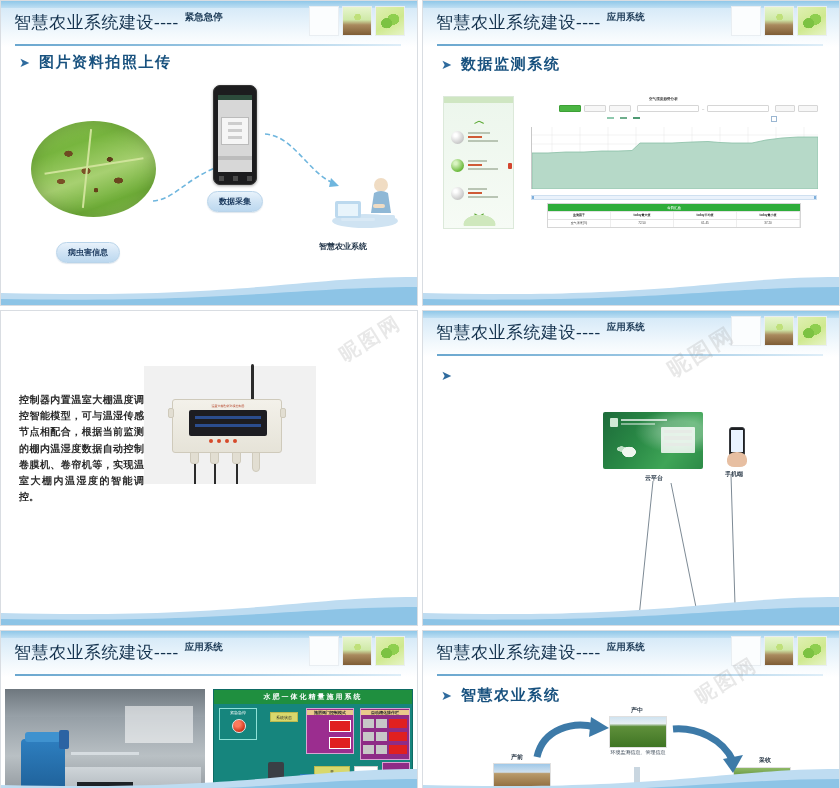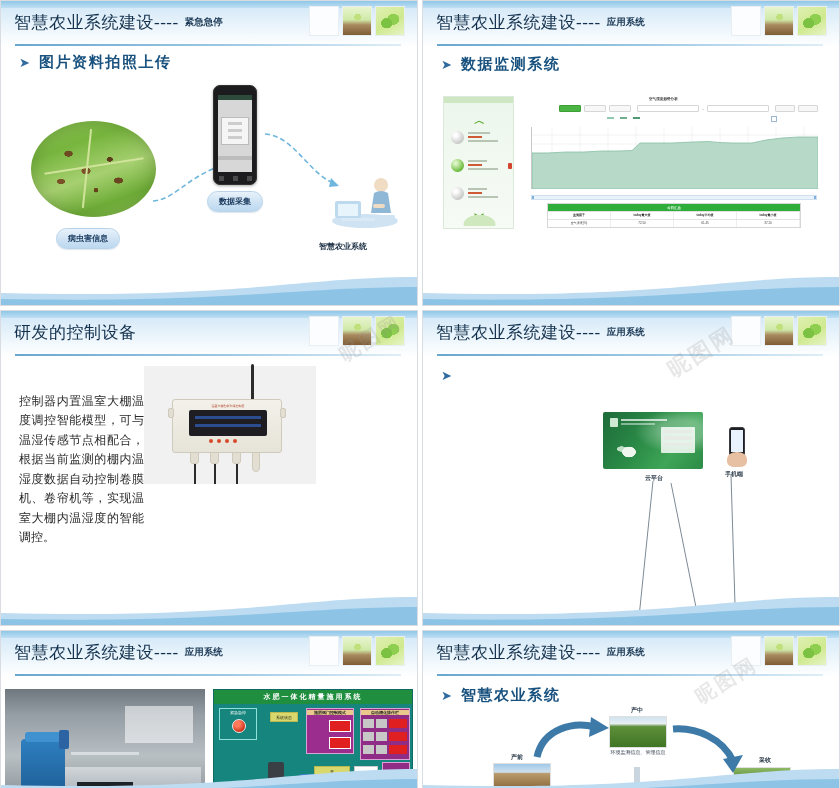--- a/index.html
+++ b/index.html
@@ -32,21 +32,21 @@
   .hdr-accent {
     position: absolute; left: 0; top: 0; right: 0; height: 7px;
     background: linear-gradient(180deg,#8fc7e8 0%,#bfdff3 100%);
   }
   .hdr-rule {
     position: absolute; left: 14px; right: 16px; top: 43px; height: 2px;
     background: linear-gradient(90deg,#6aa7cf 0%,#9cc8e4 55%,#dfeef8 100%);
   }
   .title-wrap {
     position: absolute; left: 13px; top: 10px;
-    display: flex; align-items: center; gap: 6px;
+    display: flex; align-items: flex-start; gap: 6px;
     white-space: nowrap;
   }
   .title-main {
     font-size: 17px; font-weight: 400; color: #13314d;
     letter-spacing: 0.5px;
     font-family: "Liberation Serif","DejaVu Serif",serif;
   }
   .title-sub {
     font-size: 9.5px; font-weight: 700; color: #1d3b57;
   }
@@ -168,22 +168,22 @@
     border:1px solid #cfcabb; border-radius:3px;
   }
   .ctrl-screen { position:absolute; background:#1d1d22; border-radius:2px; }
   .ctrl-screen .ln { position:absolute; left:8%; right:8%; height:12%; background:#2b4d8f; }
   .ctrl-leds { position:absolute; display:flex; gap:4px; }
   .ctrl-leds i { width:4px; height:4px; border-radius:50%; background:#d64a2a; display:block; }
   .antenna { position:absolute; background:#2b2b2b; border-radius:2px; }
   .cable { position:absolute; background:#2b2b2b; }
   .nub { position:absolute; background:#e2ded2; border:1px solid #cfcabb; border-radius:2px; }
   .body-text {
-    position:absolute; font-size:12px; line-height:1.62; color:#2a2a2a;
-    font-family:"Liberation Serif","DejaVu Serif",serif; text-align:justify; font-weight:400;
+    position:absolute; font-size:10px; line-height:1.62; color:#2a2a2a;
+    font-family:"Liberation Serif","DejaVu Serif",serif; text-align:justify; font-weight:700;
   }
   
   .cloudshot {
     position:absolute; border-radius:2px;
     background:
       radial-gradient(ellipse at 78% 34%, rgba(255,255,255,.28) 0 20%, transparent 42%),
       linear-gradient(125deg,#1d6b3a 0%,#2a8a46 40%,#3fa557 70%,#2d8b47 100%);
   }
   .cs-loginbox { position:absolute; right:8%; top:26%; width:34%; height:46%; background:rgba(255,255,255,.82); border-radius:1px; }
   .cs-loginbox i { display:block; height:13%; margin:9% 8% 0; background:#e6ebe6; }
@@ -237,21 +237,21 @@
 
     <div class="bullet" style="top:52px">
       <span class="arrow">➤</span>
       <span class="btxt">图片资料拍照上传</span>
     </div>
 
     <div class="leafphoto" style="left:30px;top:120px;width:125px;height:96px">
       <div class="leaf-vein" style="left:10%;top:46%;width:80%;height:2px;transform:rotate(-9deg)"></div>
       <div class="leaf-vein" style="left:44%;top:8%;width:2px;height:82%;transform:rotate(6deg)"></div>
     </div>
-    <div class="pill" style="left:55px;top:227px">病虫害信息</div>
+    <div class="pill" style="left:55px;top:241px">病虫害信息</div>
 
     <svg class="dash-path" style="left:150px;top:155px;width:70px;height:50px" viewBox="0 0 70 50">
       <path d="M2,45 C22,44 34,24 64,12" fill="none" stroke="#6fb6de" stroke-width="1.6" stroke-dasharray="5,3"></path>
       <polygon points="64,8 70,13 62,16" fill="#6fb6de"></polygon>
     </svg>
 
     <div class="phone" style="left:212px;top:84px;width:44px;height:100px">
       <div class="phone-scr">
         <div class="phone-bar"></div>
         <div class="phone-dialog">
@@ -427,32 +427,20 @@
 
     <div class="wave">
       <svg viewBox="0 0 418 34" preserveAspectRatio="none">
         <path d="M0,34 L418,34 L418,6 C300,6 240,28 0,22 Z" fill="#bedcf1"></path>
         <path d="M0,34 L418,34 L418,16 C300,16 230,32 0,28 Z" fill="#8dc4e6"></path>
       </svg>
     </div>
   </div>
 
   <div class="slide">
-    <div class="hdr">
-      <div class="hdr-accent"></div>
-      <div class="title-wrap">
-        <span class="title-main">研发的控制设备</span>
-      </div>
-      <div class="thumbs">
-        <div class="thumb blank"></div>
-        <div class="thumb sprout"></div>
-        <div class="thumb leaf"></div>
-      </div>
-      <div class="hdr-rule"></div>
-    </div>
     <div class="wm" style="right:12px;top:14px;font-size:20px">昵图网</div>
 
     <div class="body-text" style="left:18px;top:81px;width:125px">控制器内置温室大棚温度调控智能模型，可与温湿传感节点相配合，根据当前监测的棚内温湿度数据自动控制卷膜机、卷帘机等，实现温室大棚内温湿度的智能调控。</div>
 
     <div class="photo" style="left:143px;top:55px;width:172px;height:118px;background:#f1f1f1">
       <div class="antenna" style="left:107px;top:-2px;width:3px;height:36px"></div>
       <div class="ctrlbox" style="left:28px;top:33px;width:110px;height:54px">
         <div style="position:absolute;left:16px;top:4px;width:78px;height:4px;font-size:3px;color:#b5452a;text-align:center">温室大棚智能环境控制器</div>
         <div class="ctrl-screen" style="left:16px;top:10px;width:78px;height:26px">
           <div class="ln" style="top:22%"></div>

